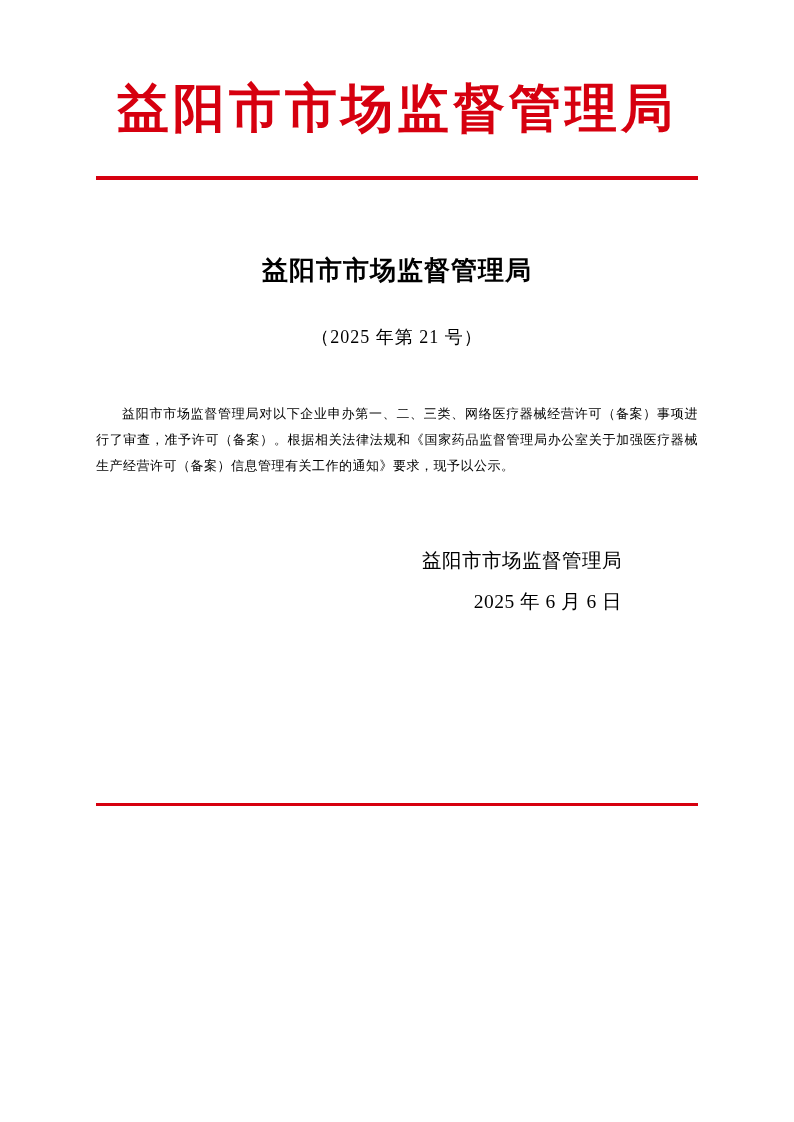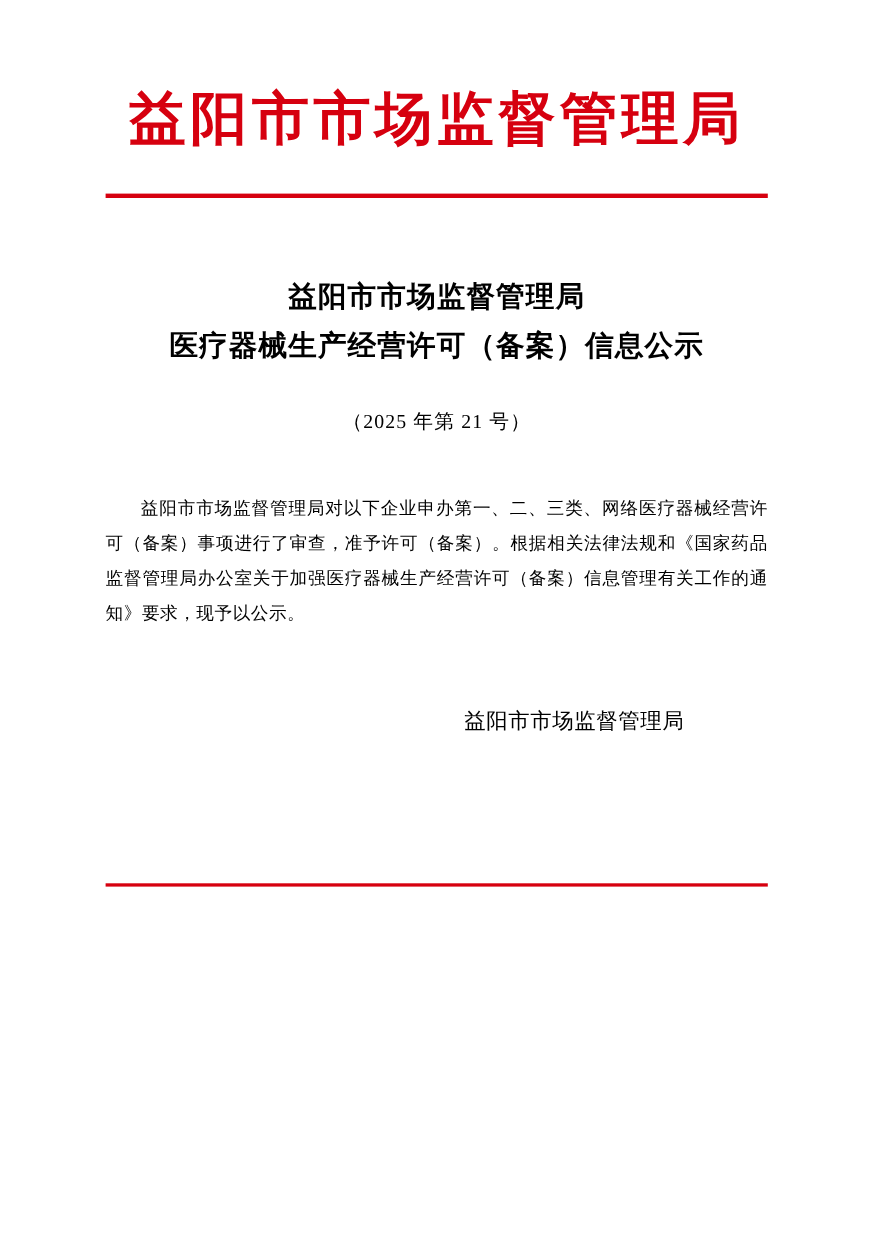--- a/index.html
+++ b/index.html
@@ -60,21 +60,21 @@
     margin-top: 32px;
     font-size: 18px;
     letter-spacing: 1px;
   }
 
   
   .body-block {
     margin-top: 52px;
   }
   .body-para {
-    font-size: 16px;
+    font-size: 13px;
     line-height: 2.0;
     text-align: justify;
     text-justify: inter-ideograph;
     letter-spacing: 0.5px;
     text-indent: 2em;
   }
 
   
   .sign-block {
     margin-top: 62px;
@@ -102,27 +102,27 @@
 
 <div class="page">
 
   <div class="masthead">
     <div class="masthead-title">益阳市市场监督管理局</div>
     <div class="masthead-rule"></div>
   </div>
 
   <div class="doc-title-block">
     <div class="doc-title-line">益阳市市场监督管理局</div>
-    <div class="doc-title-line">医疗器械生产经营许可（备案）信息公示</div>
     <div class="doc-number">（2025 年第 21 号）</div>
   </div>
 
   <div class="body-block">
     <p class="body-para">益阳市市场监督管理局对以下企业申办第一、二、三类、网络医疗器械经营许可（备案）事项进行了审查，准予许可（备案）。根据相关法律法规和《国家药品监督管理局办公室关于加强医疗器械生产经营许可（备案）信息管理有关工作的通知》要求，现予以公示。</p>
   </div>
 
   <div class="sign-block">
     <div class="sign-line">益阳市市场监督管理局</div>
+    <div class="sign-line">2025 年 6 月 6 日</div>
   </div>
 
   <div class="footer-rule"></div>
 
 </div>
 
 </body></html>

